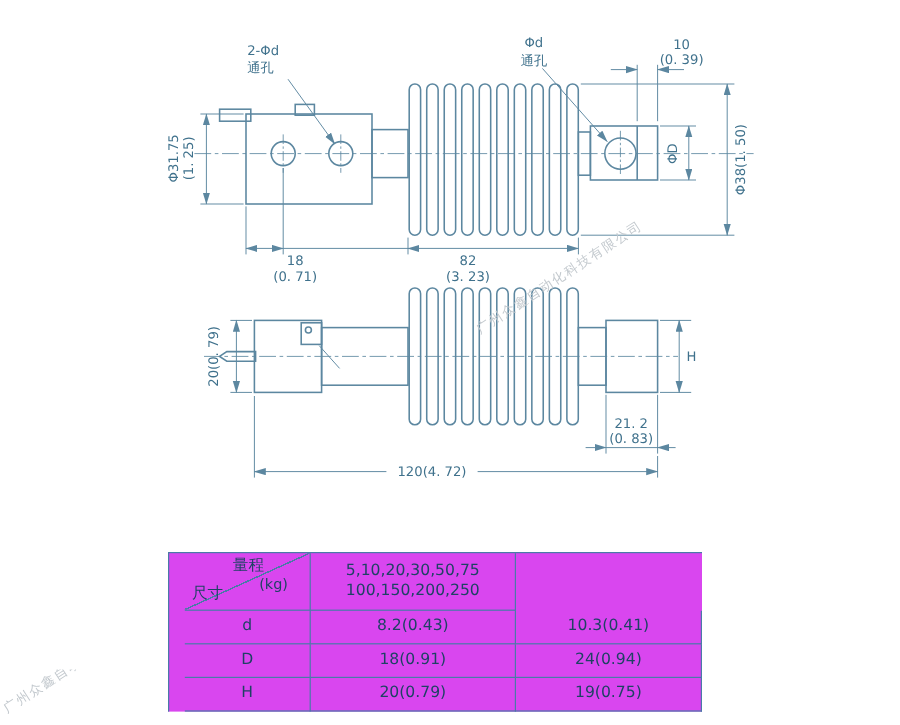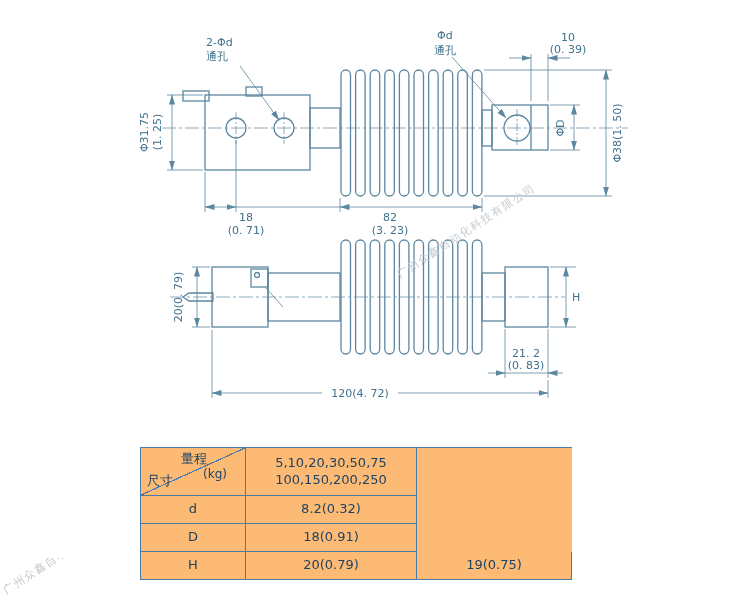--- a/index.html
+++ b/index.html
@@ -19,23 +19,23 @@
   .cl2{fill:none;stroke:var(--line);stroke-width:0.7;stroke-dasharray:8 2 2 2;}
   .arrfill{fill:var(--line);}
   
   .wm{position:absolute;color:var(--watermark);font-size:11px;letter-spacing:1.5px;
       white-space:nowrap;pointer-events:none;}
   .wm-main{left:398px;top:268px;transform:rotate(-33deg);transform-origin:0 50%;}
   .wm-clip{position:absolute;left:0;top:558px;width:132px;height:46px;overflow:hidden;pointer-events:none;}
   .wm-corner{position:absolute;left:4px;top:26px;transform:rotate(-33deg);transform-origin:0 50%;
       color:var(--watermark);font-size:11px;letter-spacing:1.5px;white-space:nowrap;}
   
-  .spec-table{position:absolute;left:140px;top:447px;width:431px;background:#fdba74;
+  .spec-table{position:absolute;left:140px;top:460px;width:431px;background:#d946ef;
       border-top:1px solid var(--tableBorder);border-left:1px solid var(--tableBorder);
-      color:var(--tableText);font-size:13px;}
+      color:var(--tableText);font-size:13px;padding-left:13px;}
   .trow{display:grid;grid-template-columns:105px 171px 155px;}
   .tcell{border-right:1px solid var(--tableBorder);border-bottom:1px solid var(--tableBorder);
       display:flex;flex-direction:column;align-items:center;justify-content:center;
       text-align:center;line-height:1.3;}
   .thead .tcell{height:47px;}
   .trow.tdata .tcell{height:27px;}
   .diag{position:relative;
       background:linear-gradient(to bottom right,
         transparent calc(50% - 0.6px),
         var(--tableBorder) calc(50% - 0.6px),
@@ -223,25 +223,27 @@
         <span class="unit">(kg)</span>
         <span class="size">尺寸</span>
       </div>
       <div class="tcell">
         <div>5,10,20,30,50,75</div>
         <div>100,150,200,250</div>
       </div>
     </div>
     <div class="trow tdata">
       <div class="tcell">d</div>
-      <div class="tcell">8.2(0.32)</div>
+      <div class="tcell">8.2(0.43)</div>
+      <div class="tcell">10.3(0.41)</div>
     </div>
     <div class="trow tdata">
       <div class="tcell">D</div>
       <div class="tcell">18(0.91)</div>
+      <div class="tcell">24(0.94)</div>
     </div>
     <div class="trow tdata">
       <div class="tcell">H</div>
       <div class="tcell">20(0.79)</div>
       <div class="tcell">19(0.75)</div>
     </div>
   </div>
 
 </div>
 

